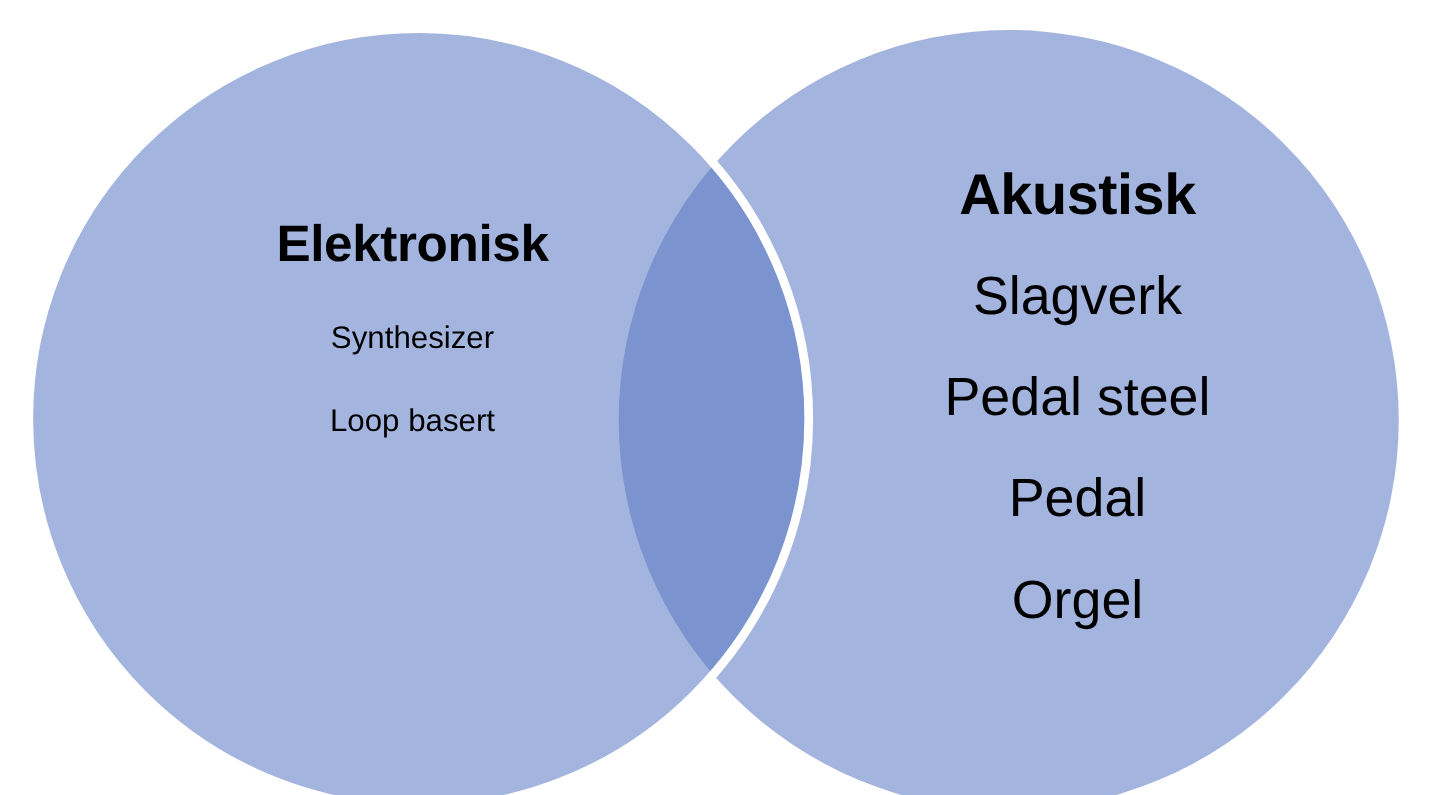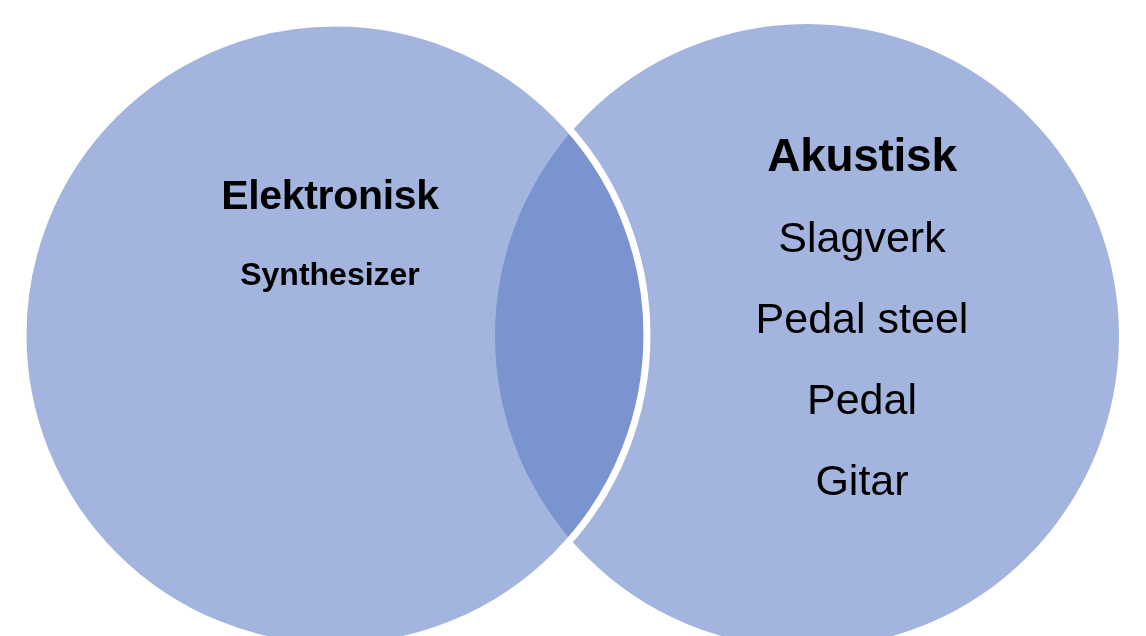--- a/index.html
+++ b/index.html
@@ -41,22 +41,22 @@
     top: 155px;
     width: 420px;
   }
   #left-title {
     font-size: 41px;
     font-weight: bold;
     letter-spacing: -0.3px;
     margin: 0 0 42px 0;
   }
   .left-item {
-    font-size: 32px;
-    font-weight: bold;
+    font-size: 25px;
+    font-weight: normal;
     margin: 0;
   }
   #left-item-0 { margin-bottom: 42px; }
   #left-item-1 { margin-bottom: 9px; }
   
   #right-labels {
     left: 662px;
     top: 112px;
     width: 400px;
   }
@@ -95,23 +95,24 @@
     <g clip-path="url(#clip-left)">
       <circle cx="807" cy="316" r="312" fill="#7b93ce"></circle>
     </g>
 
     <circle cx="335" cy="315" r="312" fill="none" stroke="#ffffff" stroke-width="7"></circle>
   </svg>
 
   <div id="left-labels" class="label-group" style="color: rgb(0, 0, 0);">
     <div id="left-title">Elektronisk</div>
     <div id="left-item-0" class="left-item">Synthesizer</div>
+    <div id="left-item-2" class="left-item">Loop basert</div>
   </div>
 
   <div id="right-labels" class="label-group" style="color: rgb(0, 0, 0);">
     <div id="right-title">Akustisk</div>
     <div class="right-item">Slagverk</div>
     <div class="right-item">Pedal steel</div>
     <div class="right-item">Pedal</div>
-    <div class="right-item">Gitar</div>
+    <div class="right-item">Orgel</div>
   </div>
 
 </div>
 
 </body></html>

